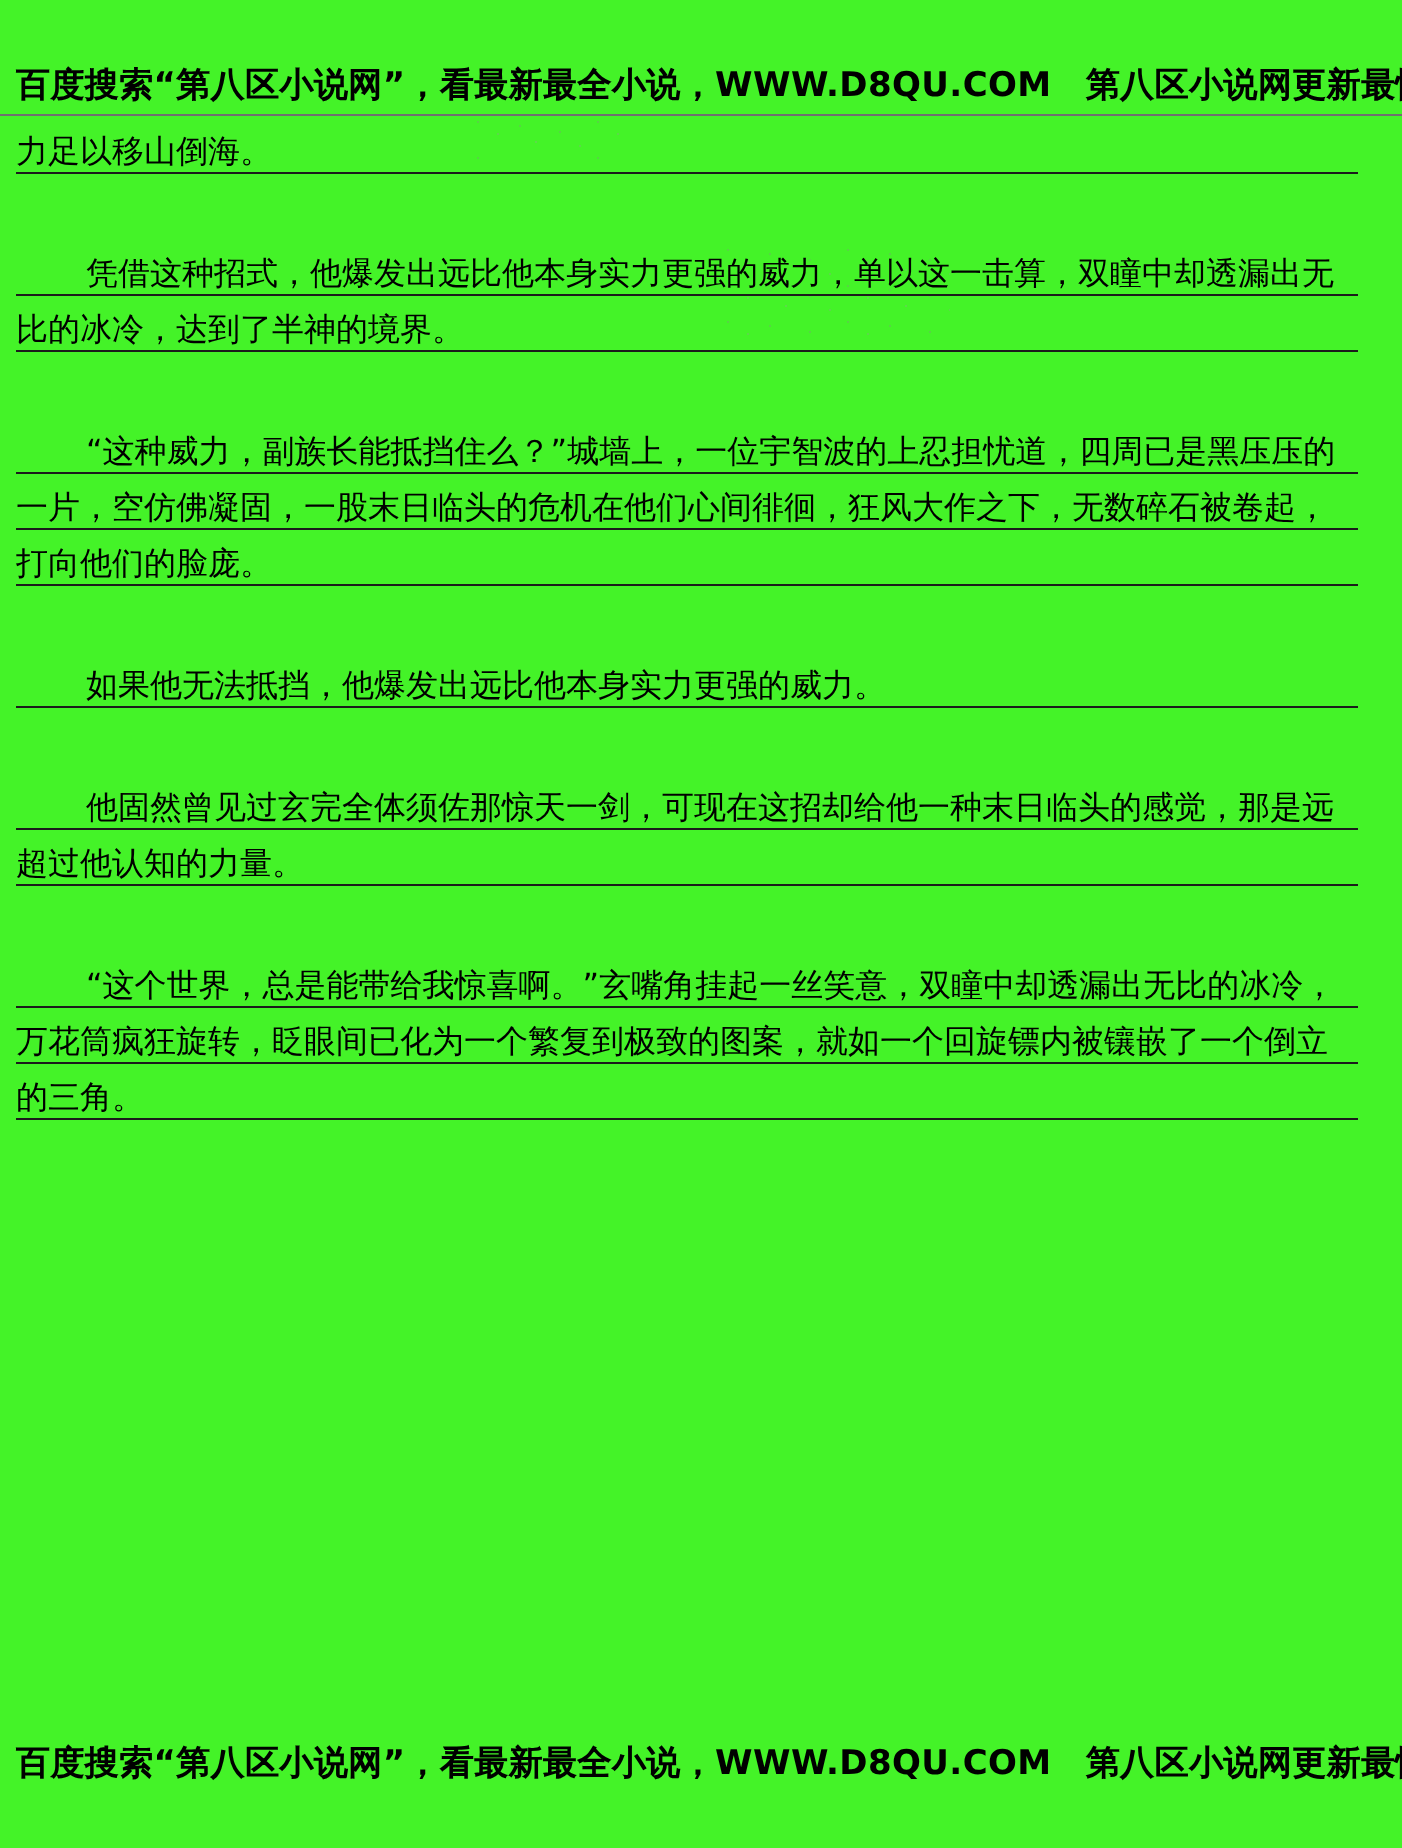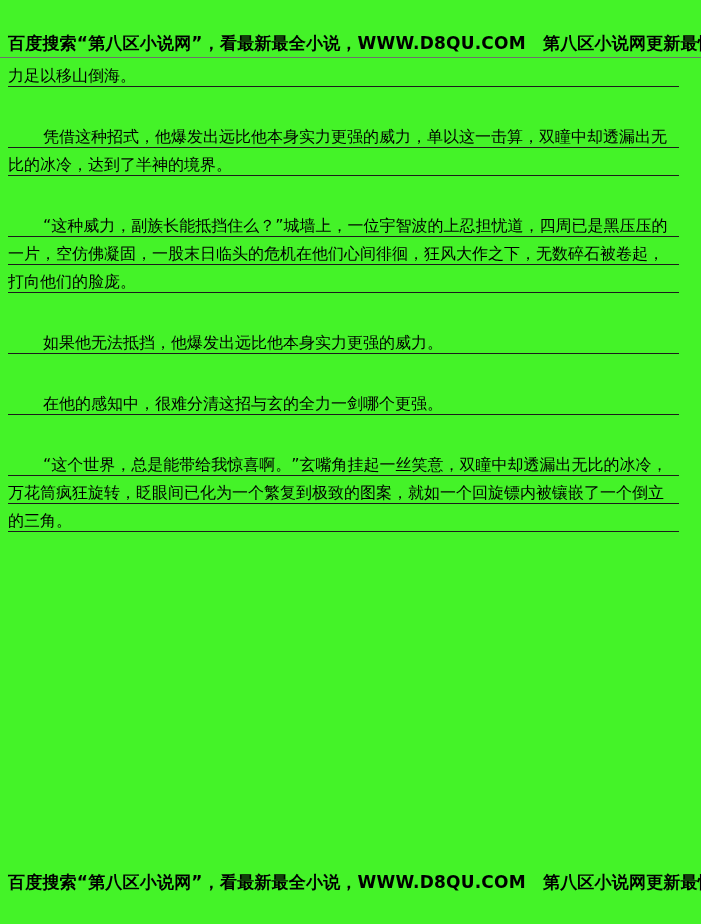--- a/index.html
+++ b/index.html
@@ -59,18 +59,18 @@
 
   <div class="watermark w1"></div>
   <div class="watermark w2"></div>
 
   <div class="content">
 
   <div class="para">力足以移山倒海。</div>
       <div class="para indent">凭借这种招式，他爆发出远比他本身实力更强的威力，单以这一击算，双瞳中却透漏出无比的冰冷，达到了半神的境界。</div>
       <div class="para indent">“这种威力，副族长能抵挡住么？”城墙上，一位宇智波的上忍担忧道，四周已是黑压压的一片，空仿佛凝固，一股末日临头的危机在他们心间徘徊，狂风大作之下，无数碎石被卷起，打向他们的脸庞。</div>
       <div class="para indent">如果他无法抵挡，他爆发出远比他本身实力更强的威力。</div>
-      <div class="para indent">在他的感知中，很难分清这招与玄的全力一剑哪个更强。</div>
+      <div class="para indent">他固然曾见过玄完全体须佐那惊天一剑，可现在这招却给他一种末日临头的感觉，那是远超过他认知的力量。</div>
       <div class="para indent">“这个世界，总是能带给我惊喜啊。”玄嘴角挂起一丝笑意，双瞳中却透漏出无比的冰冷，万花筒疯狂旋转，眨眼间已化为一个繁复到极致的图案，就如一个回旋镖内被镶嵌了一个倒立的三角。</div>
     </div>
 
   <div class="promo bottom">百度搜索“第八区小说网”，看最新最全小说，WWW.D8QU.COM　第八区小说网更新最快！</div>
 </div>
 
 </body></html>

